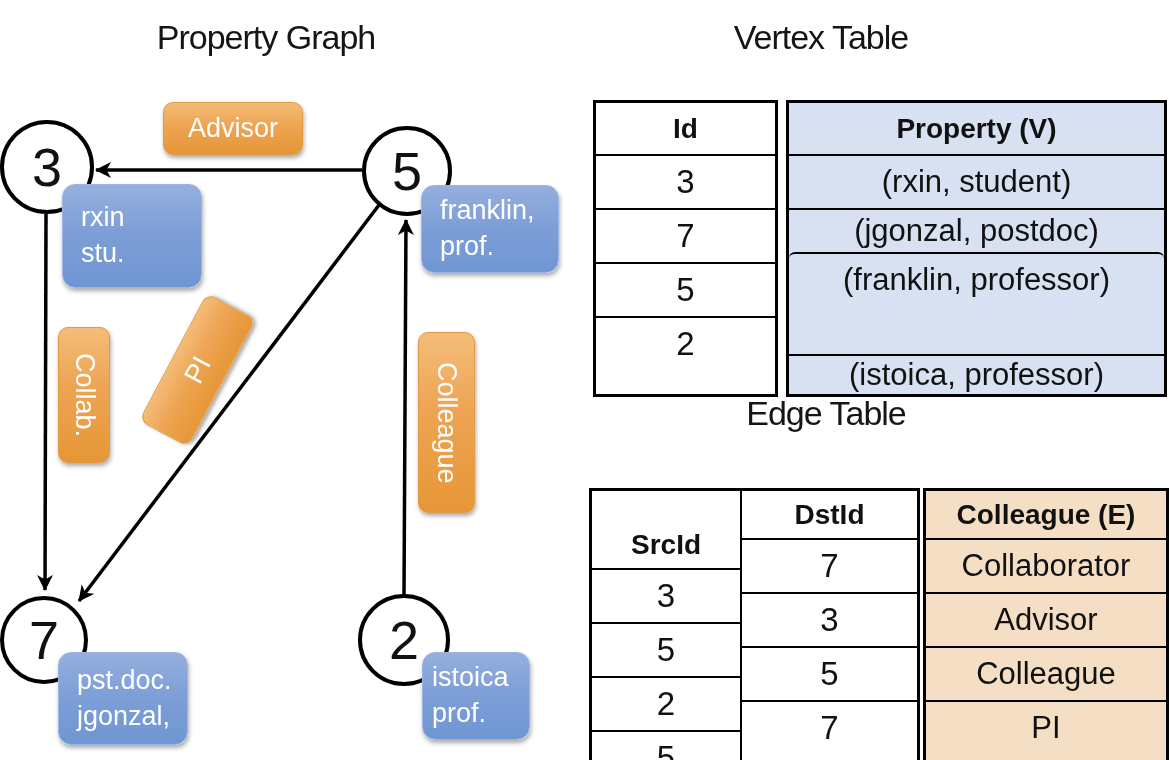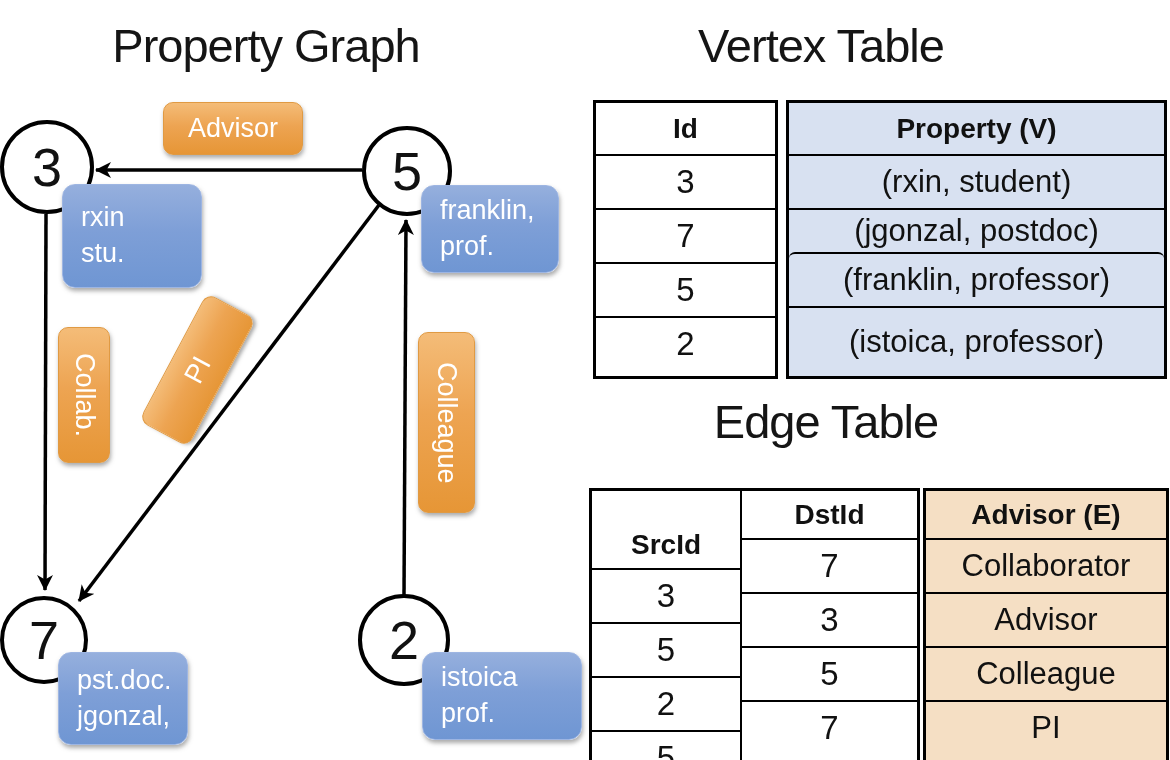--- a/index.html
+++ b/index.html
@@ -1,21 +1,21 @@
 <!DOCTYPE html>
 <html><head>
 <meta charset="utf-8">
 <style>
   html,body{margin:0;padding:0;background:#fff;}
   .canvas{
     position:relative;width:1170px;height:760px;overflow:hidden;
     background:#fff;font-family:"Liberation Sans",sans-serif;color:#111;
   }
   .title{
-    position:absolute;text-align:center;font-size:47px;font-weight:400;
+    position:absolute;text-align:center;font-size:34px;font-weight:400;
     letter-spacing:-1px;color:#151515;white-space:nowrap;
   }
   
   .node{
     position:absolute;background:#fff;border:4px solid #000;border-radius:50%;
     box-sizing:border-box;display:flex;align-items:center;justify-content:center;
     z-index:2;
   }
   .node span{font-size:54px;font-weight:300;color:#111;line-height:1;}
   .edges{position:absolute;left:0;top:0;z-index:3;pointer-events:none;}
@@ -95,40 +95,40 @@
     <span>stu.</span>
   </div>
   <div class="vbox" style="left:421px;top:185px;width:138px;height:88px;">
     <span>franklin,</span>
     <span>prof.</span>
   </div>
   <div class="vbox" style="left:58px;top:652px;width:130px;height:93px;">
     <span>pst.doc.</span>
     <span>jgonzal,</span>
   </div>
-  <div class="vbox" style="left:422px;top:652px;width:160px;height:88px;">
+  <div class="vbox" style="left:422px;top:652px;width:108px;height:88px;padding-left:9px;">
     <span>istoica</span>
     <span>prof.</span>
   </div>
 
   <div class="tbl" style="left:593px;top:100px;">
     <div class="tcol" style="width:185px;background:#fff;">
       <div class="cell hdr" style="height:51px;">Id</div>
       <div class="cell" style="height:54px;font-size:33px;">3</div>
       <div class="cell" style="height:54px;font-size:33px;">7</div>
       <div class="cell" style="height:54px;font-size:33px;">5</div>
       <div class="cell" style="height:54px;font-size:33px;">2</div>
     </div>
     <div style="width:8px;"></div>
     <div class="tcol" style="width:381px;background:#d8e1f1;">
       <div class="cell hdr" style="height:51px;">Property (V)</div>
       <div class="cell" style="height:54px;">(rxin, student)</div>
       <div class="cell" style="height:44px;">(jgonzal, postdoc)</div>
       <div class="cell" style="height:54px;border-radius:6px;">(franklin, professor)</div>
-      <div class="cell" style="height:70px;">(istoica, professor)</div>
+      <div class="cell" style="height:40px;margin-top:48px;">(istoica, professor)</div>
     </div>
   </div>
 
   <div class="tbl" style="left:589px;top:488px;">
     <div class="pair">
       <div class="pcol" style="width:148px;background:#fff;">
         <div class="cell hdr" style="height:47px;margin-top:30px;">SrcId</div>
         <div class="cell" style="height:54px;font-size:33px;">3</div>
         <div class="cell" style="height:54px;font-size:33px;">5</div>
         <div class="cell" style="height:54px;font-size:33px;">2</div>
@@ -137,21 +137,21 @@
       <div class="pcol" style="width:175px;background:#fff;">
         <div class="cell hdr" style="height:47px;">DstId</div>
         <div class="cell" style="height:54px;font-size:33px;">7</div>
         <div class="cell" style="height:54px;font-size:33px;">3</div>
         <div class="cell" style="height:54px;font-size:33px;">5</div>
         <div class="cell" style="height:54px;font-size:33px;">7</div>
       </div>
     </div>
     <div style="width:3px;"></div>
     <div class="tcol" style="width:246px;background:#f5dfc4;">
-      <div class="cell hdr" style="height:47px;">Advisor (E)</div>
+      <div class="cell hdr" style="height:47px;">Colleague (E)</div>
       <div class="cell" style="height:54px;">Collaborator</div>
       <div class="cell" style="height:54px;">Advisor</div>
       <div class="cell" style="height:54px;">Colleague</div>
       <div class="cell" style="height:54px;">PI</div>
     </div>
   </div>
 
 </div>
 
 </body></html>

